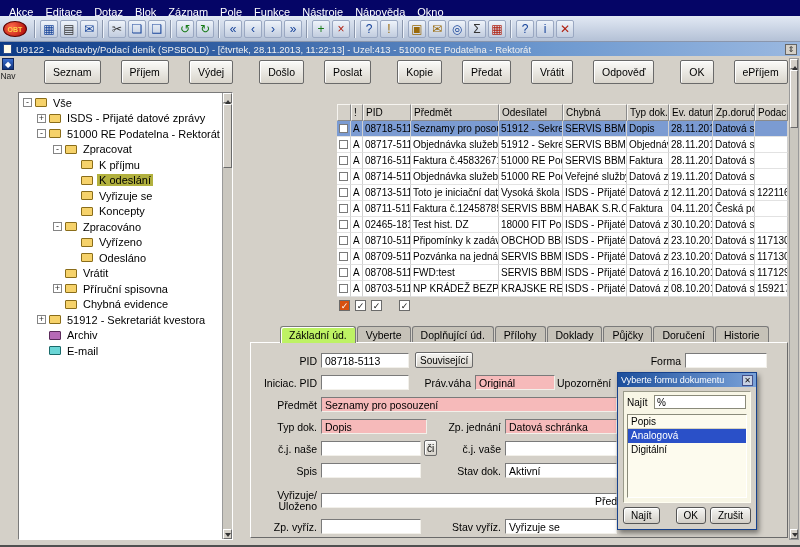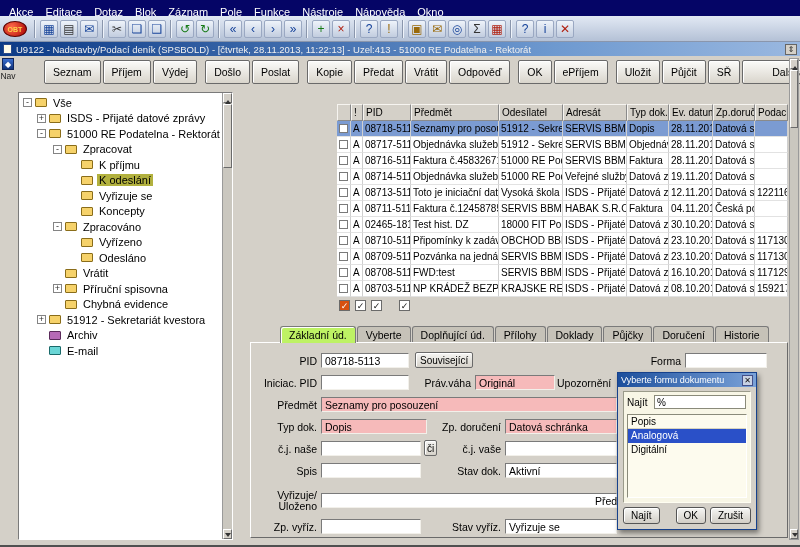--- a/index.html
+++ b/index.html
@@ -18,21 +18,21 @@
   .ic-b{color:#16439a;} .ic-g{color:#157a15;} .ic-r{color:#b02010;} .ic-y{color:#9a6a0a;} .ic-k{color:#333;}
 
   
   .mdi{position:absolute;left:0;top:42px;width:800px;height:14px;background:linear-gradient(90deg,#0c3a86,#6f9ad0 70%,#9ab8e0);color:#f0f0f0;font-size:9.5px;display:flex;align-items:center;padding:0 3px;}
   .mdi-icon{width:9px;height:10px;background:#fffbe8;border:1px solid #2a4a8a;margin-right:4px;}
   .mdi-title{white-space:nowrap;overflow:hidden;}
   .mdi-btn{margin-left:auto;width:12px;height:11px;background:#d4d0c8;border:1px solid #666;color:#222;font-size:8px;line-height:10px;text-align:center;}
 
   
   .actionbar{position:absolute;left:0;top:56px;width:800px;height:32px;display:flex;align-items:center;padding:0 6px 0 44px;}
-  .abtn{height:24px;padding:0 8px;font-size:10.5px;white-space:nowrap;background:linear-gradient(#fbfbf9,#d9d5cc);border:1px solid #6a6a6a;box-shadow:inset 1px 1px 0 #fff;border-radius:2px;margin-right:2px;cursor:default;text-align:right;}
+  .abtn{height:24px;padding:0 8px;font-size:10.5px;white-space:nowrap;background:linear-gradient(#fbfbf9,#d9d5cc);border:1px solid #6a6a6a;box-shadow:inset 1px 1px 0 #fff;border-radius:2px;margin-right:20px;cursor:default;}
   .abtn.g{margin-left:6px;}
   .abtn.last{margin-left:auto;min-width:88px;}
 
   
   .navstrip{position:absolute;left:0;top:56px;width:16px;height:491px;}
   .nav-ico{width:12px;height:12px;margin:2px auto 1px;background:linear-gradient(#3a6ed0,#11337a);color:#fff;font-size:8px;line-height:12px;text-align:center;border:1px solid #10255a;}
   .nav-lbl{font-size:8.5px;text-align:center;color:#222;}
 
   
   .tree{position:absolute;left:18px;top:92px;width:215px;height:448px;background:#fff;border:1px solid;border-color:#7a7a7a #fff #fff #7a7a7a;overflow:hidden;padding:2px 12px 2px 2px;}
@@ -276,21 +276,21 @@
     </div>
   </div>
 
   <div class="grid">
     <div class="thead">
       <span class="th c-sel"></span>
       <span class="th c-flag">!</span>
       <span class="th c-pid">PID</span>
       <span class="th c-pred">Předmět</span>
       <span class="th c-odes">Odesílatel</span>
-      <span class="th c-adr">Adresát</span>
+      <span class="th c-adr">Chybná</span>
       <span class="th c-typ">Typ dok.</span>
       <span class="th c-dat">Ev. datum</span>
       <span class="th c-zpd">Zp.doruč.</span>
       <span class="th c-pod">Podací č.</span>
     </div>
     <div class="tr selected">
         <span class="td c-sel">
           <span class="cb"></span>
         </span>
         <span class="td c-flag">A</span>
@@ -474,21 +474,21 @@
     <input class="fld" style="left: 70px; top: 32px; width: 88px;" value="">
     <span class="lab" style="left:150px;top:34px;width:70px;">Práv.váha</span>
     <input class="fld f-pink" style="left: 224px; top: 32px; width: 80px;" value="Originál">
     <span class="lab" style="left:306px;top:34px;width:62px;text-align:left;">Upozornění</span>
 
     <span class="lab" style="left:2px;top:56px;width:64px;">Předmět</span>
     <input class="fld f-pink" style="left: 70px; top: 54px; width: 296px;" value="Seznamy pro posouzení">
 
     <span class="lab" style="left:2px;top:78px;width:64px;">Typ dok.</span>
     <input class="fld f-pink" style="left: 70px; top: 76px; width: 106px;" value="Dopis">
-    <span class="lab" style="left:180px;top:78px;width:70px;">Zp. doručení</span>
+    <span class="lab" style="left:180px;top:78px;width:70px;">Zp. jednání</span>
     <input class="fld f-pink" style="left: 254px; top: 76px; width: 112px;" value="Datová schránka">
 
     <span class="lab" style="left:2px;top:100px;width:64px;">č.j. naše</span>
     <input class="fld" style="left: 70px; top: 98px; width: 100px;" value="">
     <button class="btn-sm" style="left:173px;top:97px;padding:0 2px;">či</button>
     <span class="lab" style="left:196px;top:100px;width:54px;">č.j. vaše</span>
     <input class="fld" style="left: 254px; top: 98px; width: 112px;" value="">
 
     <span class="lab" style="left:2px;top:122px;width:64px;">Spis</span>
     <input class="fld" style="left: 70px; top: 120px; width: 100px;" value="">

